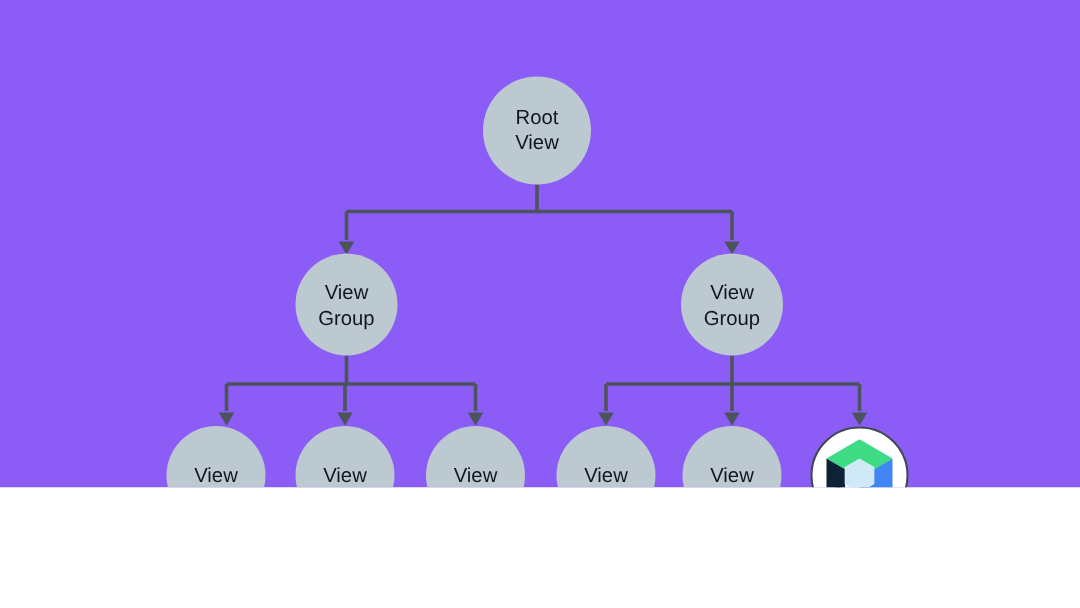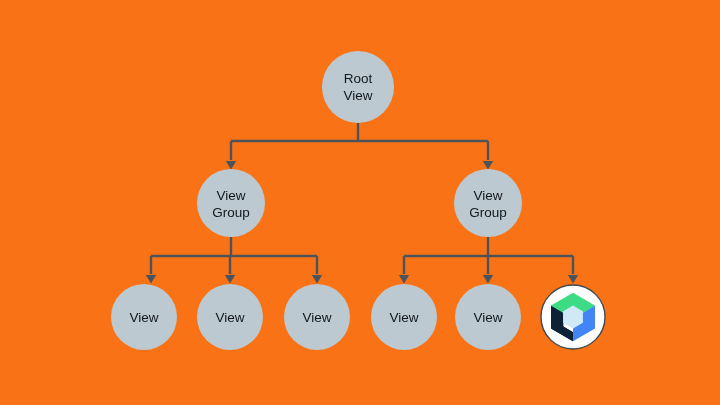--- a/index.html
+++ b/index.html
@@ -3,22 +3,22 @@
 <meta charset="utf-8">
 <style>
   html, body {
     margin: 0;
     padding: 0;
     background: #ffffff;
   }
   #stage {
     position: relative;
     width: 720px;
-    height: 405px;
-    background: #f97316;
+    height: 325px;
+    background: #8b5cf6;
     overflow: hidden;
     font-family: "Liberation Sans", sans-serif;
   }
   #diagram-svg {
     position: absolute;
     left: 0;
     top: 0;
     width: 720px;
     height: 405px;
   }

